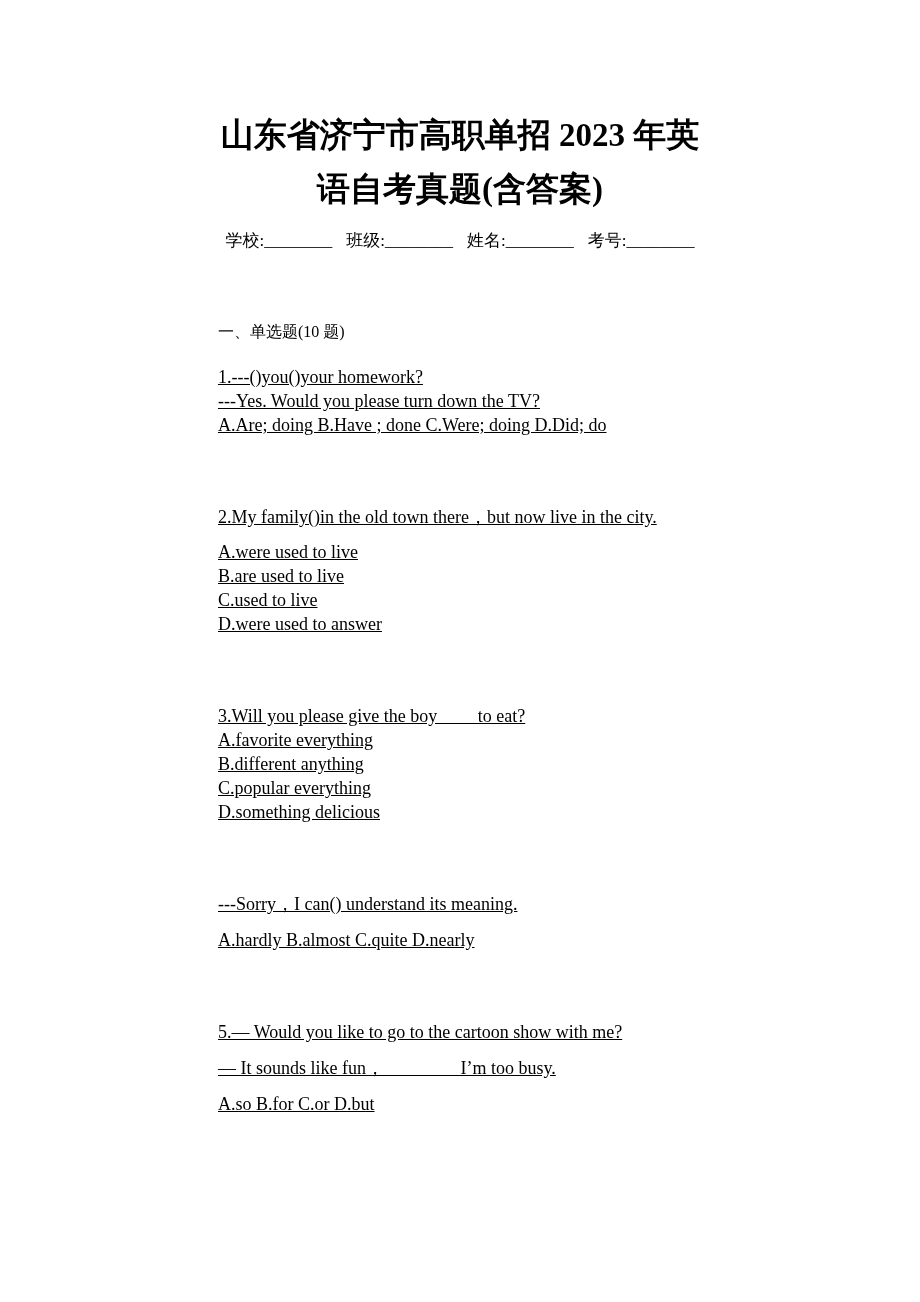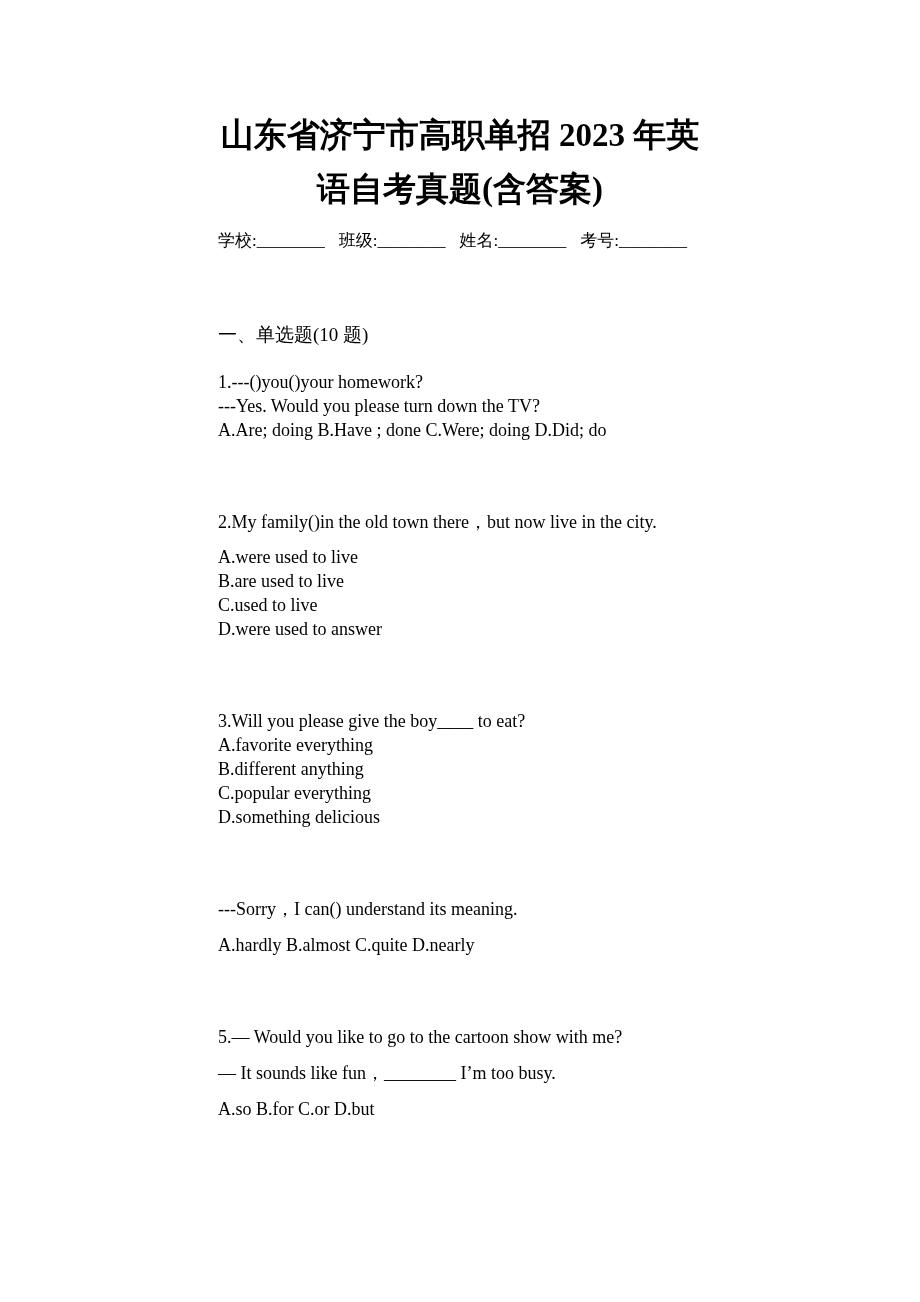--- a/index.html
+++ b/index.html
@@ -19,34 +19,35 @@
   }
   .title {
     font-size: 33px;
     font-weight: 700;
     text-align: center;
     line-height: 1.65;
     margin: 0 0 12px 0;
   }
   .info-line {
     display: flex;
-    justify-content: flex-start;
+    justify-content: center;
     gap: 14px;
     font-size: 17px;
     margin: 12px 0 70px 0;
     white-space: nowrap;
   }
   .info-field { display: inline-block; }
   .section-header {
-    font-size: 19px;
+    font-size: 16px;
     margin: 0 0 22px 0;
   }
   .question {
     font-size: 18px;
     margin-bottom: 68px;
+    text-decoration: underline;
   }
   .question:last-child { margin-bottom: 18px; }
   .question.tight .q-line { line-height: 24px; }
   .question.loose .q-line { line-height: 24px; margin-bottom: 12px; }
   .question.loose .q-line:last-child { margin-bottom: 0; }
   .q-line.first-option-gap { margin-top: 11px; }
 </style>
 </head>
 <body>
 

